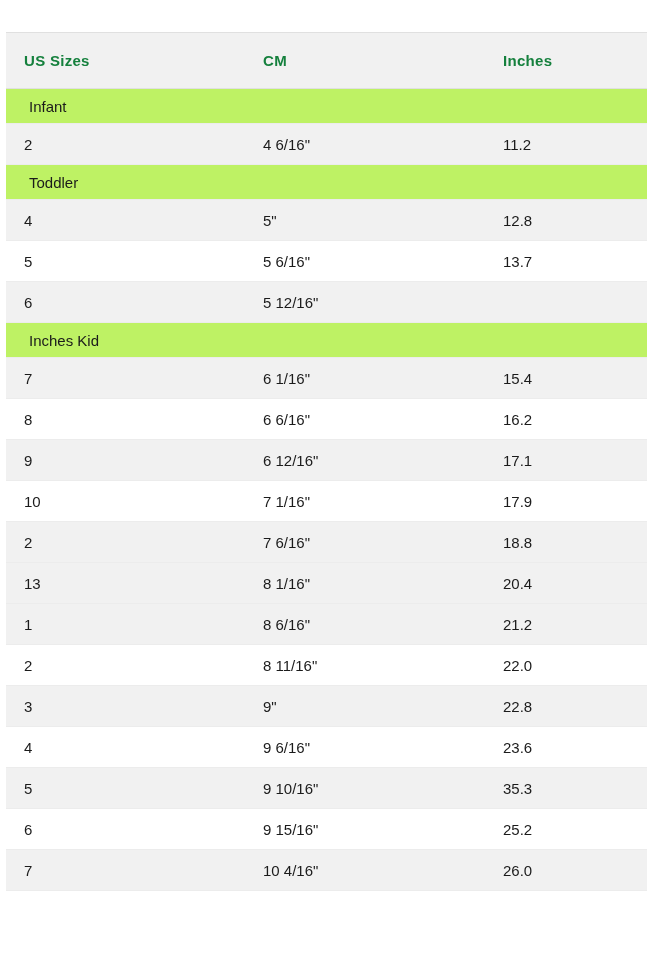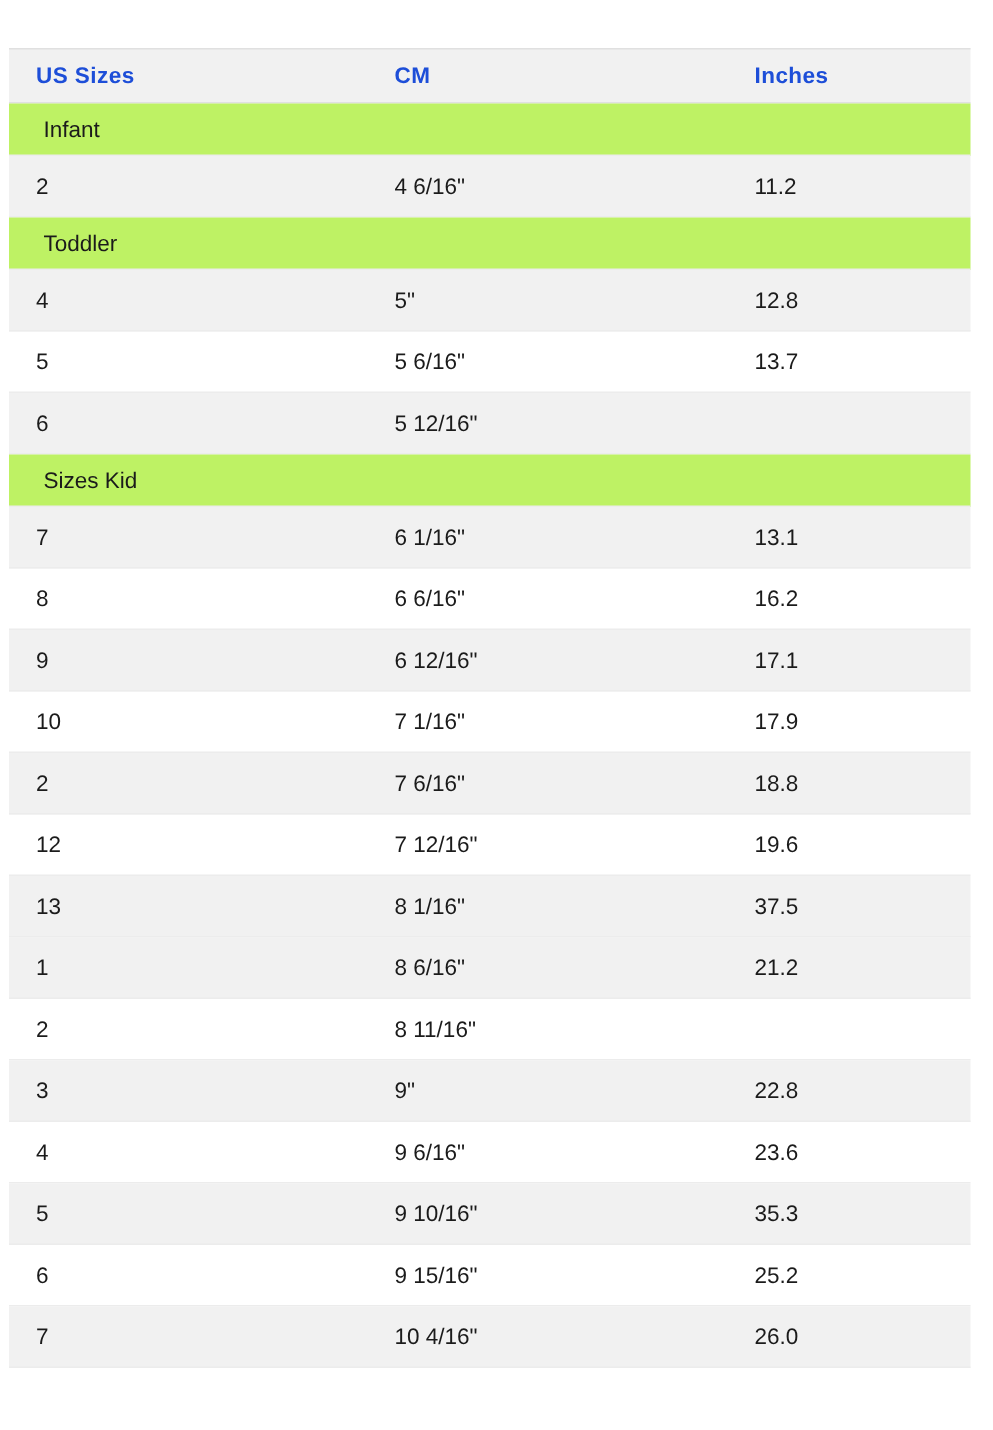--- a/index.html
+++ b/index.html
@@ -18,28 +18,28 @@
     margin: 18px 15px 0 6px;
     width: 641px;
   }
   .row {
     display: grid;
     grid-template-columns: 239px 240px 162px;
     align-items: center;
     box-sizing: border-box;
   }
   .row.header {
-    height: 37px;
+    height: 57px;
     background: var(--stripe, #f1f1f1);
     border-top: 1px solid var(--border, #e0e0e0);
     border-bottom: 1px solid var(--border, #e0e0e0);
     font-weight: bold;
     font-size: 15px;
     letter-spacing: 0.3px;
-    color: #1d4ed8;
+    color: #15803d;
     margin-top: 32px;
   }
   .row.section {
     display: block;
     height: 35px;
     line-height: 35px;
     padding-left: 23px;
     font-size: 15px;
     background: #bef264;
     border-bottom: 1px solid var(--row-border, #ececec);
@@ -82,25 +82,25 @@
       </div>
       <div class="row data">
         <div class="cell">5</div>
         <div class="cell">5 6/16"</div>
         <div class="cell">13.7</div>
       </div>
       <div class="row data striped">
         <div class="cell">6</div>
         <div class="cell">5 12/16"</div>
       </div>
-      <div class="row section">Sizes Kid</div>
+      <div class="row section">Inches Kid</div>
       <div class="row data striped">
         <div class="cell">7</div>
         <div class="cell">6 1/16"</div>
-        <div class="cell">13.1</div>
+        <div class="cell">15.4</div>
       </div>
       <div class="row data">
         <div class="cell">8</div>
         <div class="cell">6 6/16"</div>
         <div class="cell">16.2</div>
       </div>
       <div class="row data striped">
         <div class="cell">9</div>
         <div class="cell">6 12/16"</div>
         <div class="cell">17.1</div>
@@ -108,38 +108,34 @@
       <div class="row data">
         <div class="cell">10</div>
         <div class="cell">7 1/16"</div>
         <div class="cell">17.9</div>
       </div>
       <div class="row data striped">
         <div class="cell">2</div>
         <div class="cell">7 6/16"</div>
         <div class="cell">18.8</div>
       </div>
-      <div class="row data">
-        <div class="cell">12</div>
-        <div class="cell">7 12/16"</div>
-        <div class="cell">19.6</div>
-      </div>
       <div class="row data striped">
         <div class="cell">13</div>
         <div class="cell">8 1/16"</div>
-        <div class="cell">37.5</div>
+        <div class="cell">20.4</div>
       </div>
       <div class="row data striped">
         <div class="cell">1</div>
         <div class="cell">8 6/16"</div>
         <div class="cell">21.2</div>
       </div>
       <div class="row data">
         <div class="cell">2</div>
         <div class="cell">8 11/16"</div>
+        <div class="cell">22.0</div>
       </div>
       <div class="row data striped">
         <div class="cell">3</div>
         <div class="cell">9"</div>
         <div class="cell">22.8</div>
       </div>
       <div class="row data">
         <div class="cell">4</div>
         <div class="cell">9 6/16"</div>
         <div class="cell">23.6</div>

